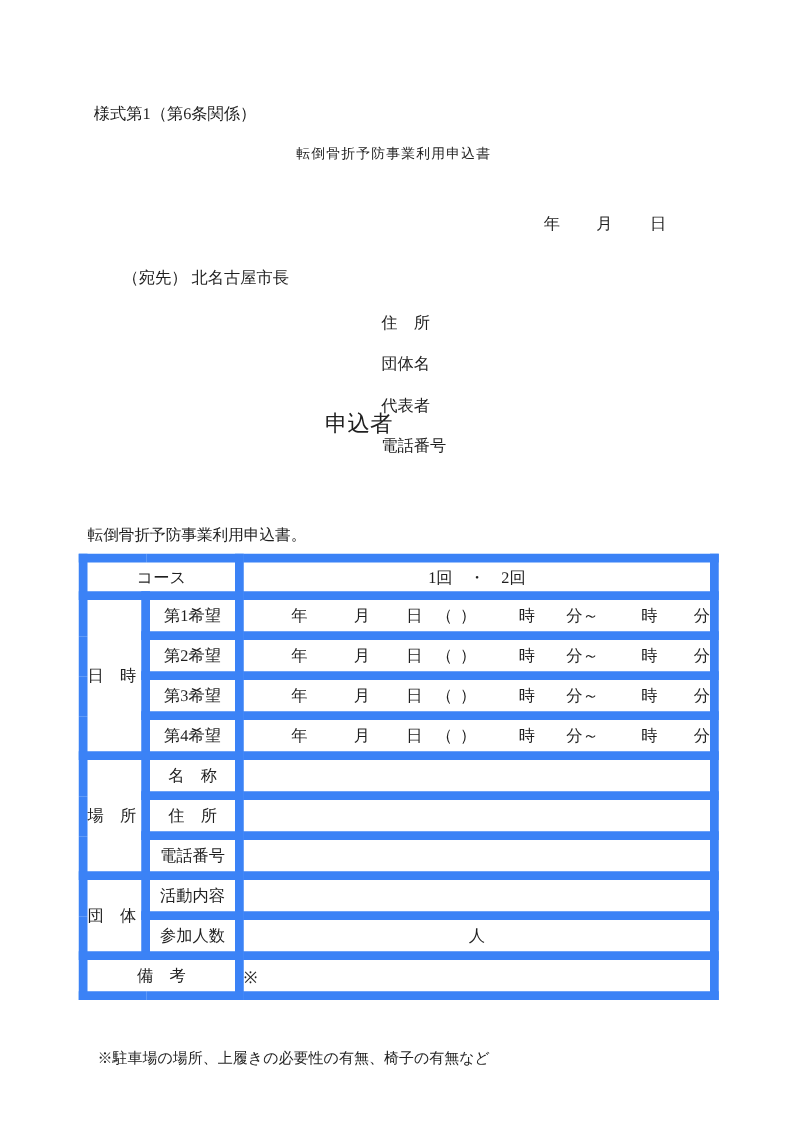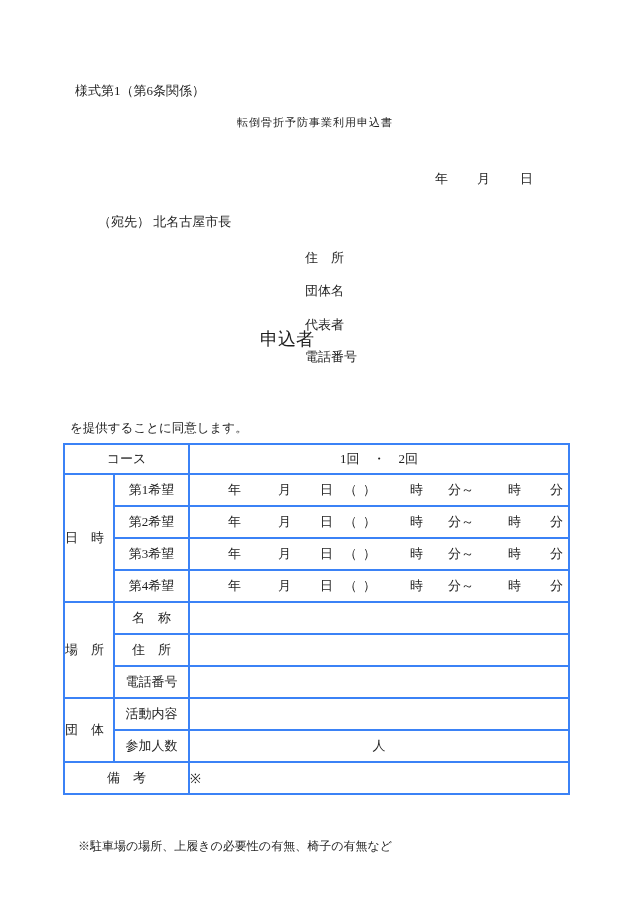--- a/index.html
+++ b/index.html
@@ -28,21 +28,21 @@
   .body-par div { height: 20px; line-height: 20px; white-space: pre; }
   .body-par .indent { padding-left: 22px; }
 
   table.form {
     position: absolute; left: 63px; top: 443px;
     border-collapse: collapse; table-layout: fixed;
     width: 505px;
     font-size: 13px; color: #1f1f1f;
   }
   table.form td {
-    border: 2px solid #3b82f6;
+    border: 7px solid #3b82f6;
     height: 32px;
     padding: 0;
     font-weight: normal;
     vertical-align: middle;
   }
   tr.course-row td { height: 30px; }
   td.ctr { text-align: center; }
   td.lab { padding-left: 6px; text-align: center; }
   td.rowhead { text-align: left; margin-left: 32px; }
   td.datecell { position: relative; }
@@ -76,21 +76,21 @@
 
   <div class="abs addressee">（宛先） 北名古屋市長</div>
 
   <div class="abs applicant-label">申込者</div>
   <div class="abs appl-field f0">住　所</div>
   <div class="abs appl-field f1">団体名</div>
   <div class="abs appl-field f2">代表者</div>
   <div class="abs appl-field f3">電話番号</div>
 
   <div class="abs body-par">
-    <div>を提供することに同意します。</div>
+    <div>転倒骨折予防事業利用申込書。</div>
   </div>
 
   <table class="form">
     <colgroup>
         <col style="width:50px">
         <col style="width:75px">
         <col style="width:380px">
       </colgroup>
 
     <tbody>

